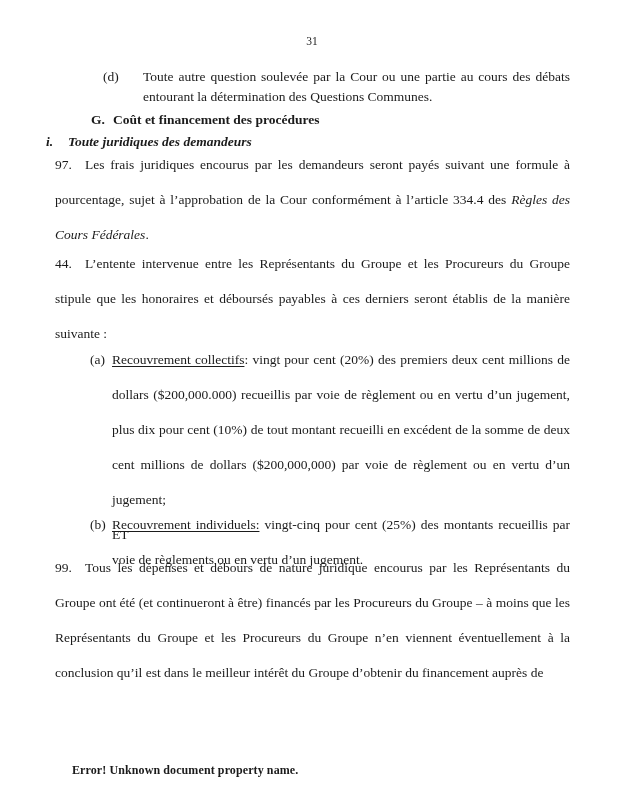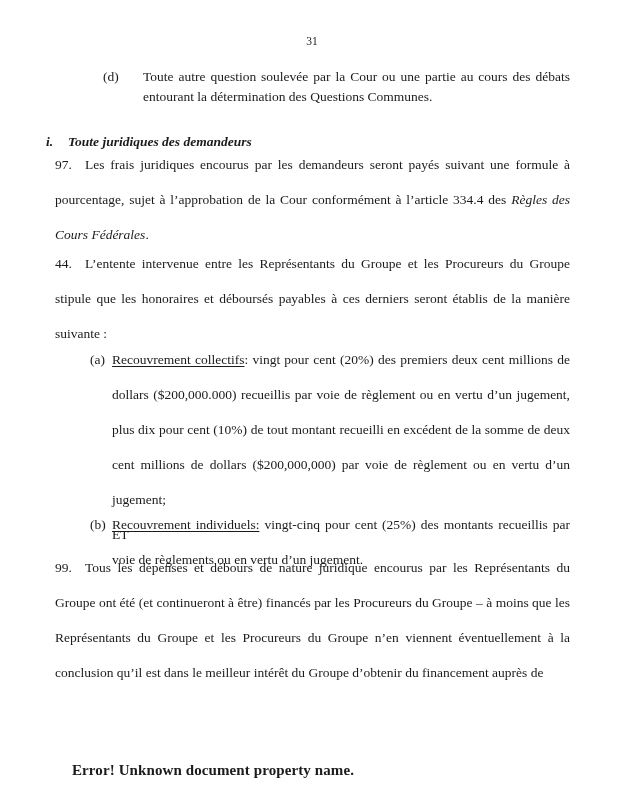--- a/index.html
+++ b/index.html
@@ -38,37 +38,40 @@
   .para { left: 55px; width: 515px; font-family: Liberation Serif, serif; }
   .para .pnum { display: inline-block; width: 30px; }
 
   
   .subitem { left: 112px; width: 458px; }
   .subitem .marker { position: absolute; left: -22px; top: 0; }
   .u { text-decoration: underline; text-underline-offset: 2px; }
 
   .footer {
     position: absolute; left: 72px; top: 763px;
-    font-size: 15px; font-weight: bold; line-height: 14px;
+    font-size: 12px; font-weight: bold; line-height: 14px;
     letter-spacing: 0.1px;
   }
   .it { font-style: italic; }
 </style>
 </head>
 <body>
 
 <div class="page">
 
   <div class="pagenum">31</div>
 
   <div class="block item-d lh-single just" style="top:67px">
     <span class="marker">(d)</span>
     <span class="body">Toute autre question soulevée par la Cour ou une partie au cours des débats entourant la détermination des Questions Communes.</span>
   </div>
 
+  <div class="block heading-g">
+    <span class="marker">G.</span><span>Coût et financement des procédures</span>
+  </div>
 
   <div class="block heading-roman" style="top:132px">
     <span class="marker">i.</span><span>Toute juridiques des demandeurs</span>
   </div>
 
   <div class="block para lh-double just" style="top:147px">
     <span class="pnum">97.</span><span>Les frais juridiques encourus par les demandeurs seront payés suivant une formule à pourcentage, sujet à l’approbation de la Cour conformément à l’article 334.4 des </span><span class="it">Règles des Cours Fédérales</span><span>.</span>
   </div>
 
   <div class="block para lh-double just" style="top:246px">

